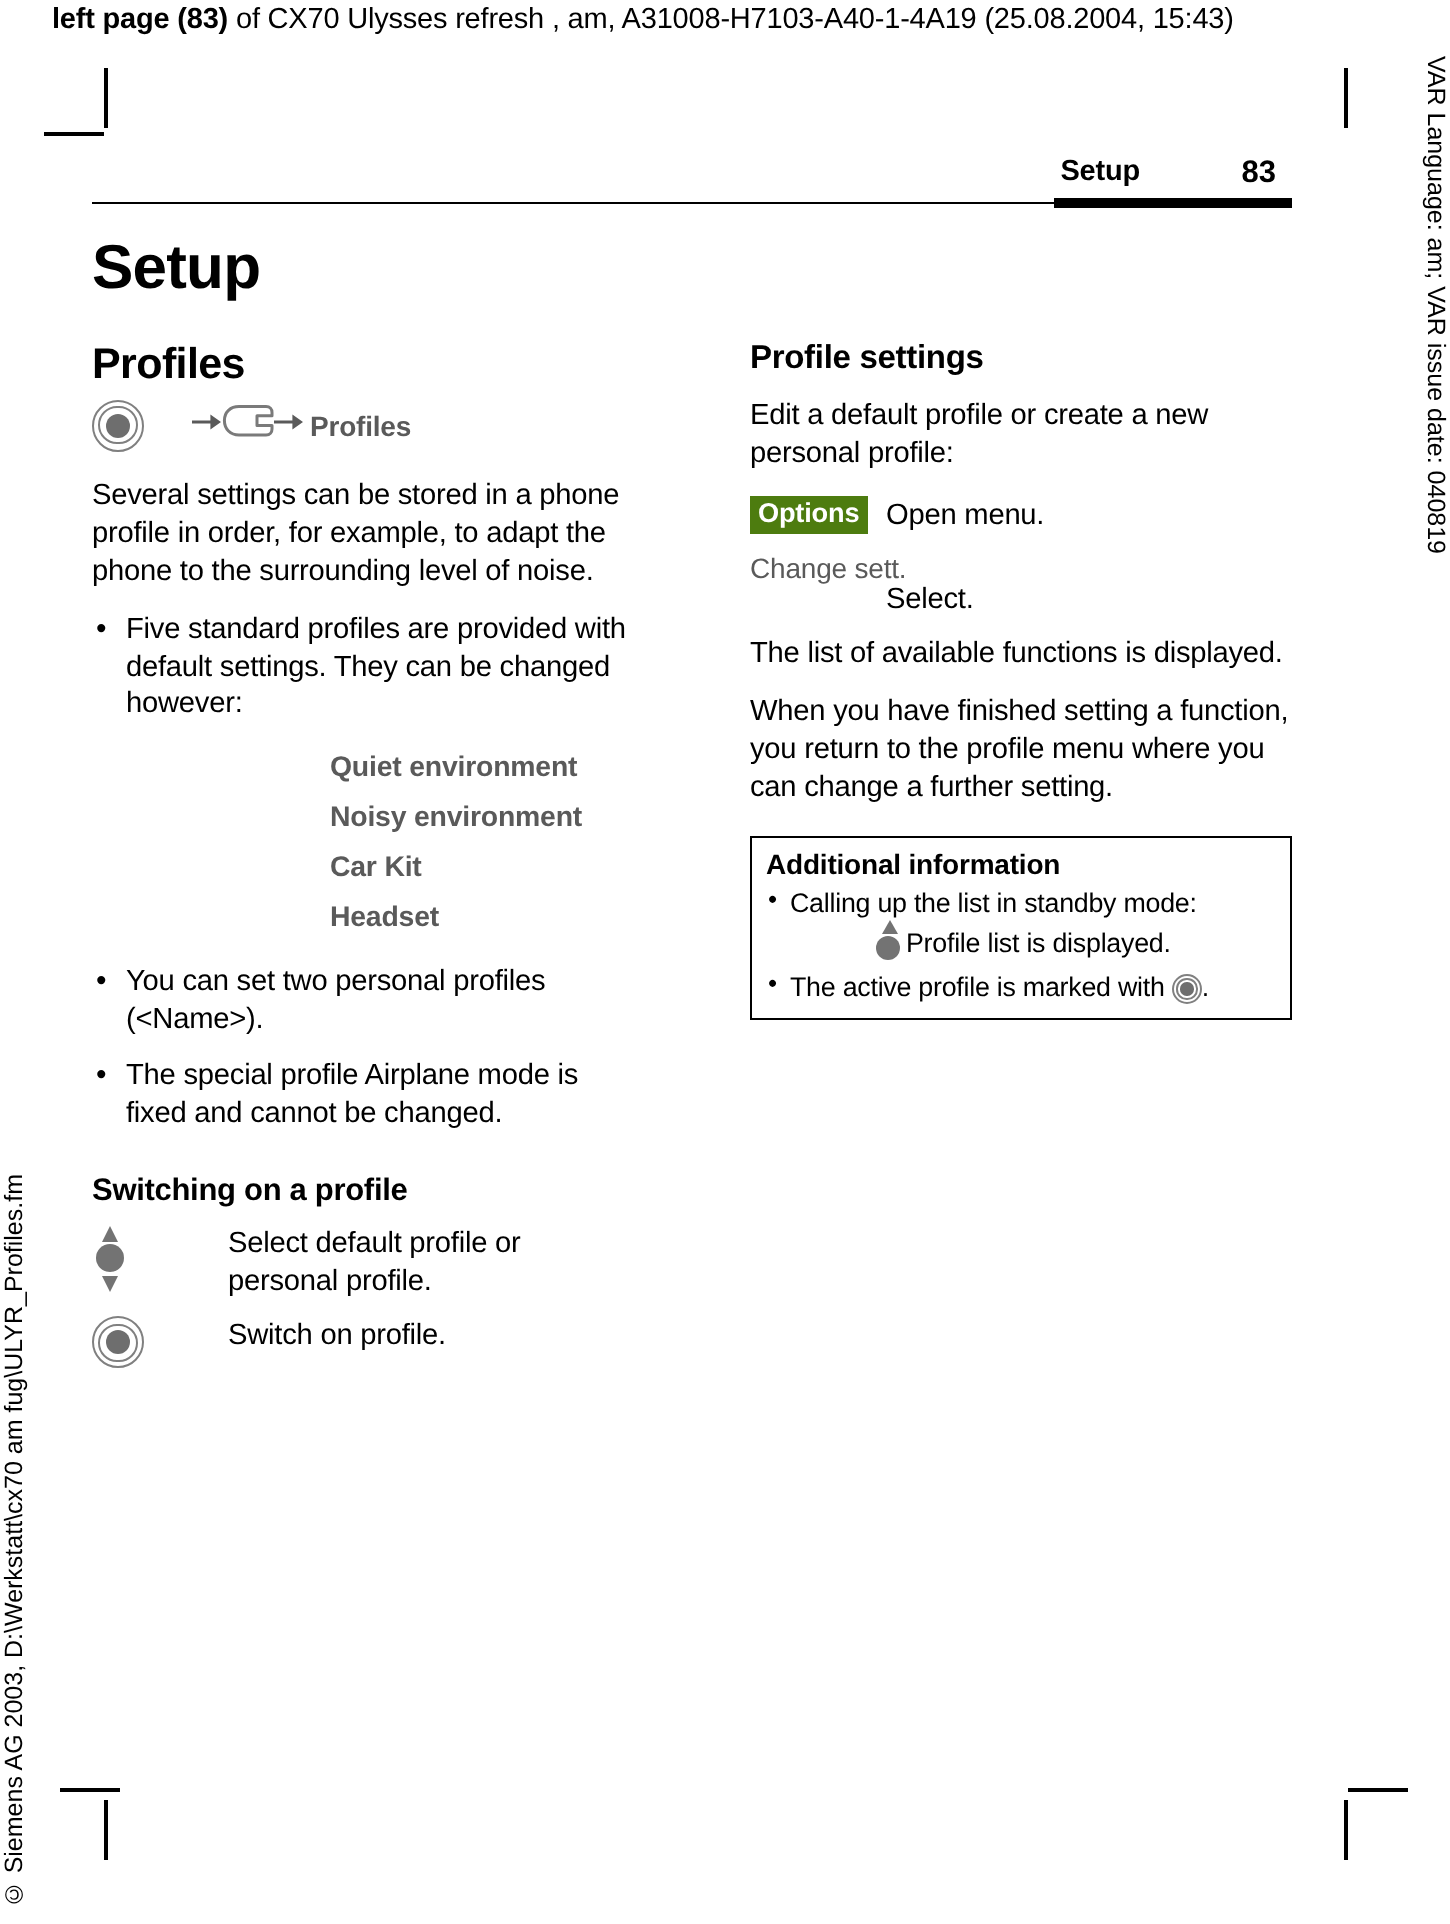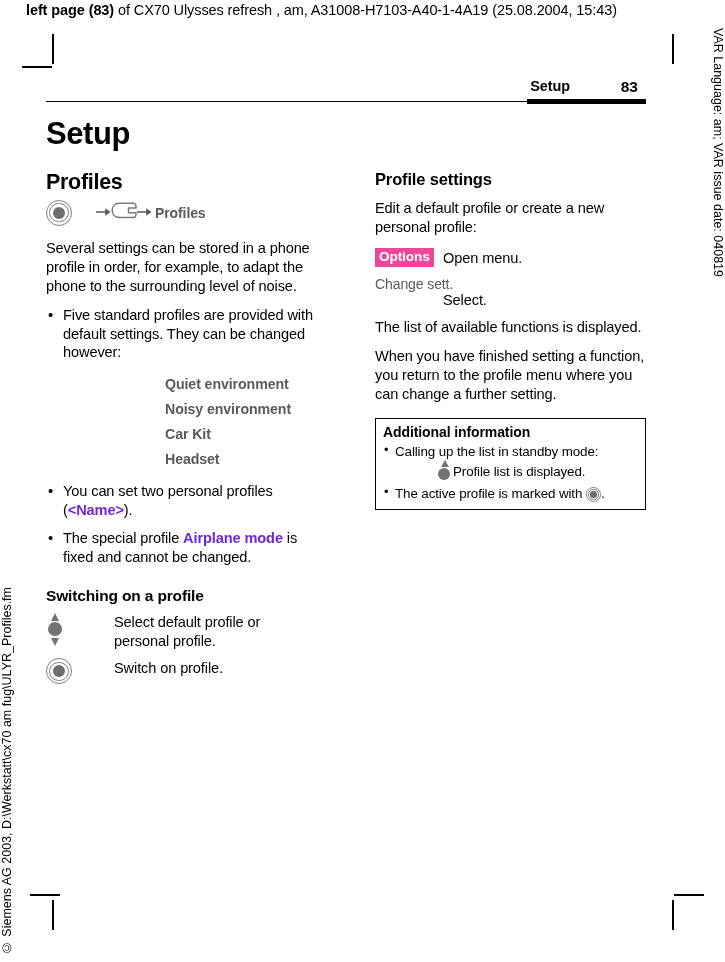--- a/index.html
+++ b/index.html
@@ -166,22 +166,22 @@
     letter-spacing: -0.12px;
   }
   ul.bullets li:before {
     content: "\2022";
     position: absolute;
     left: 2px;
     top: -1px;
     font-size: 15px;
   }
   .gray-bold {
-    color: #6d28d9;
-    font-weight: bold;
+    color: #000000;
+    font-weight: normal;
   }
   .profile-list {
     margin: 0 0 10px 0;
     padding: 0;
     list-style: none;
   }
   .profile-list li {
     font-size: 14.2px;
     font-weight: bold;
     color: #5a5a5a;
@@ -290,21 +290,21 @@
     font-size: 14px;
     font-weight: bold;
     color: #5a5a5a;
     letter-spacing: -0.1px;
     margin-left: 3px;
   }
 
   
   .softkey {
     display: inline-block;
-    background: #ec4899;
+    background: #4d7c0f;
     color: #ffffff;
     font-size: 13.6px;
     font-weight: bold;
     padding: 1px 4px 2px 4px;
     letter-spacing: -0.1px;
     line-height: 1.15;
   }
 
   .menuitem-gray {
     font-size: 14px;

